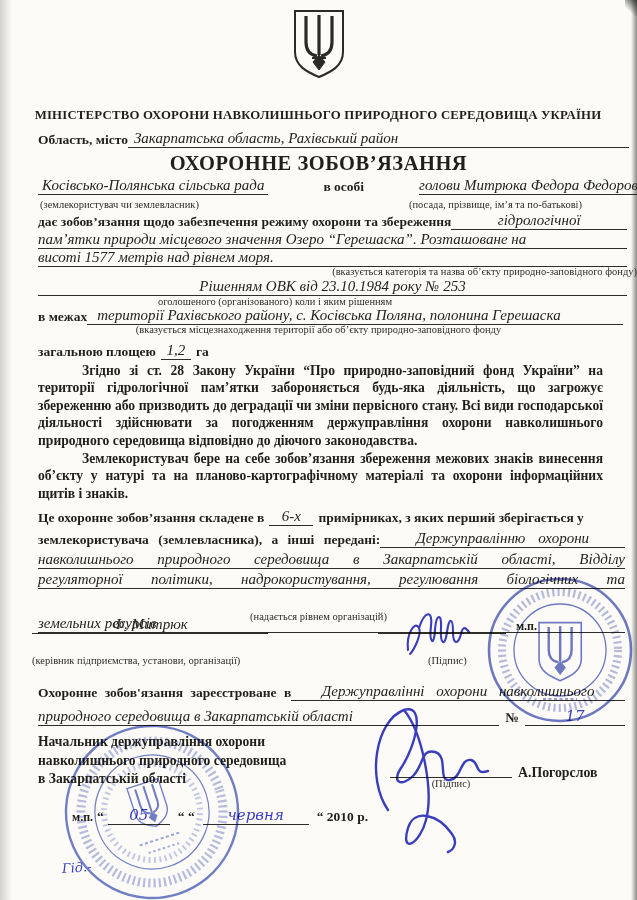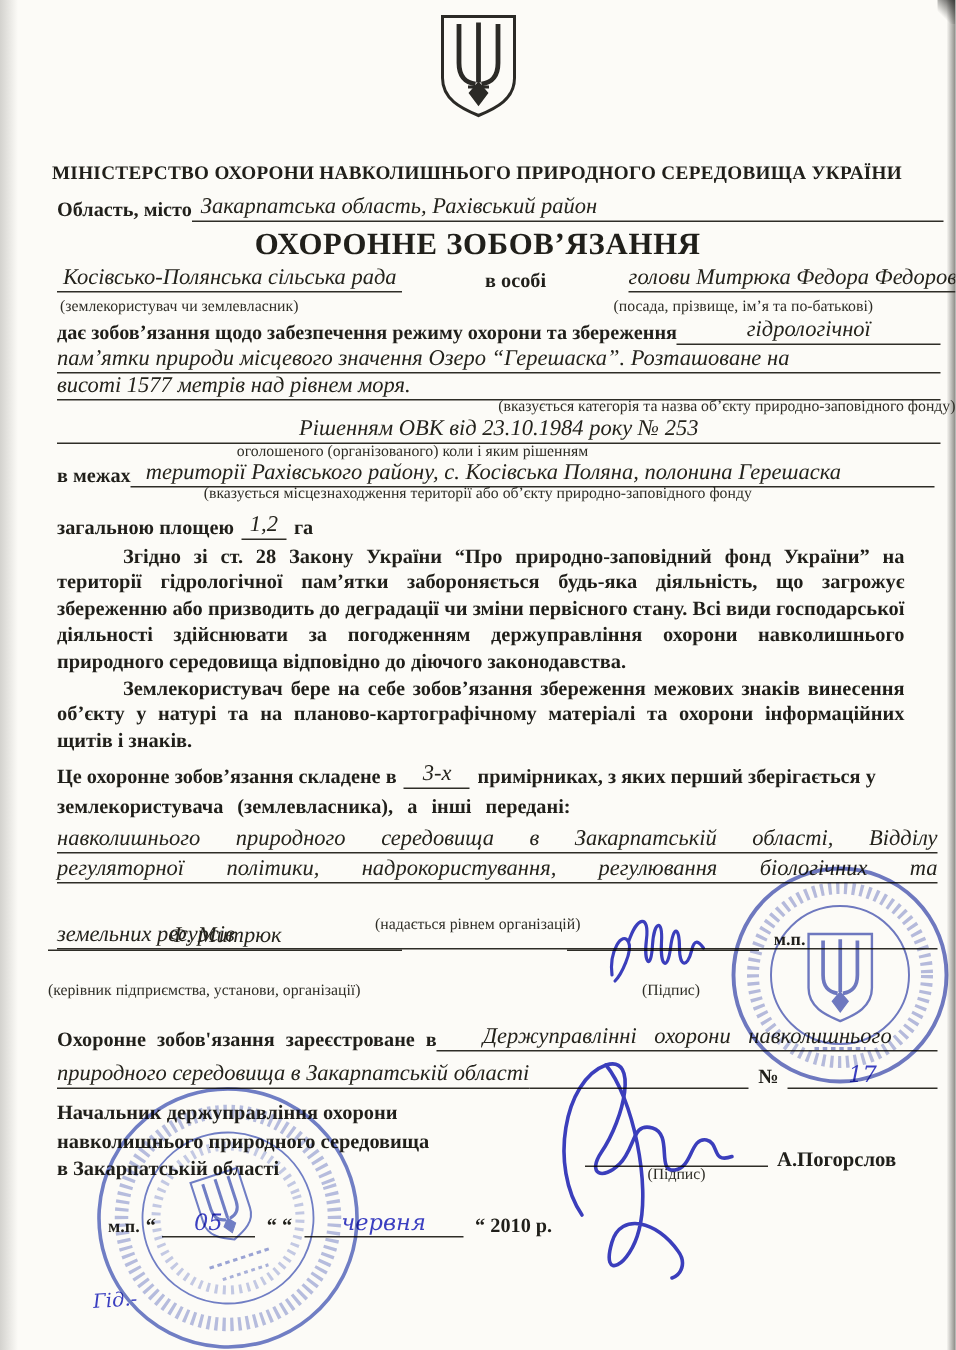--- a/index.html
+++ b/index.html
@@ -94,25 +94,26 @@
     <span class="lbl">загальною площею</span>
     <span class="fill ul center" style="width:30px;margin:0 5px;">1,2</span>
     <span class="lbl">га</span>
   </div>
 
   <p class="para abs" style="top:362px;left:38px;right:34px;">Згідно зі ст. 28 Закону України “Про природно-заповідний фонд України” на території гідрологічної пам’ятки забороняється будь-яка діяльність, що загрожує збереженню або призводить до деградації чи зміни первісного стану. Всі види господарської діяльності здійснювати за погодженням держуправління охорони навколишнього природного середовища відповідно до діючого законодавства.</p>
   <p class="para abs" style="top:450px;left:38px;right:34px;">Землекористувач бере на себе зобов’язання збереження межових знаків винесення об’єкту у натурі та на планово-картографічному матеріалі та охорони інформаційних щитів і знаків.</p>
 
   <div class="abs row" style="top:508px;left:38px;right:34px;">
     <span class="lbl">Це охоронне зобов’язання складене в</span>
-    <span class="fill ul center" style="width:44px;margin:0 5px;">3-х</span>
+    <span class="fill ul center" style="width:44px;margin:0 5px;">6-х</span>
     <span class="lbl">примірниках, з яких перший зберігається у</span>
   </div>
   <div class="abs row" style="top:530px;left:38px;right:12px;">
     <span class="lbl ws">землекористувача (землевласника), а інші передані:</span>
+    <span class="fill ul grow center" style="word-spacing:9px;">Держуправлінню охорони</span>
   </div>
   <div class="abs fill ul just" style="top:551px;left:38px;right:12px;">навколишнього природного середовища в Закарпатській області, Відділу</div>
   <div class="abs fill ul just" style="top:571px;left:38px;right:12px;">регуляторної політики, надрокористування, регулювання біологічних та</div>
   <div class="abs fill ul" style="top:591px;left:38px;right:12px;margin-top:24px;">земельних ресурсів</div>
   <div class="abs center cap" style="top:611px;left:0;width:637px;">(надається рівнем організацій)</div>
 
   <div class="abs row" style="top:612px;left:32px;right:100px;height:22px;">
     <span class="fill ul center" style="width:236px;">Ф. Митрюк</span>
     <span class="grow"></span>
     <span class="ul" style="width:128px;height:22px;"></span>

